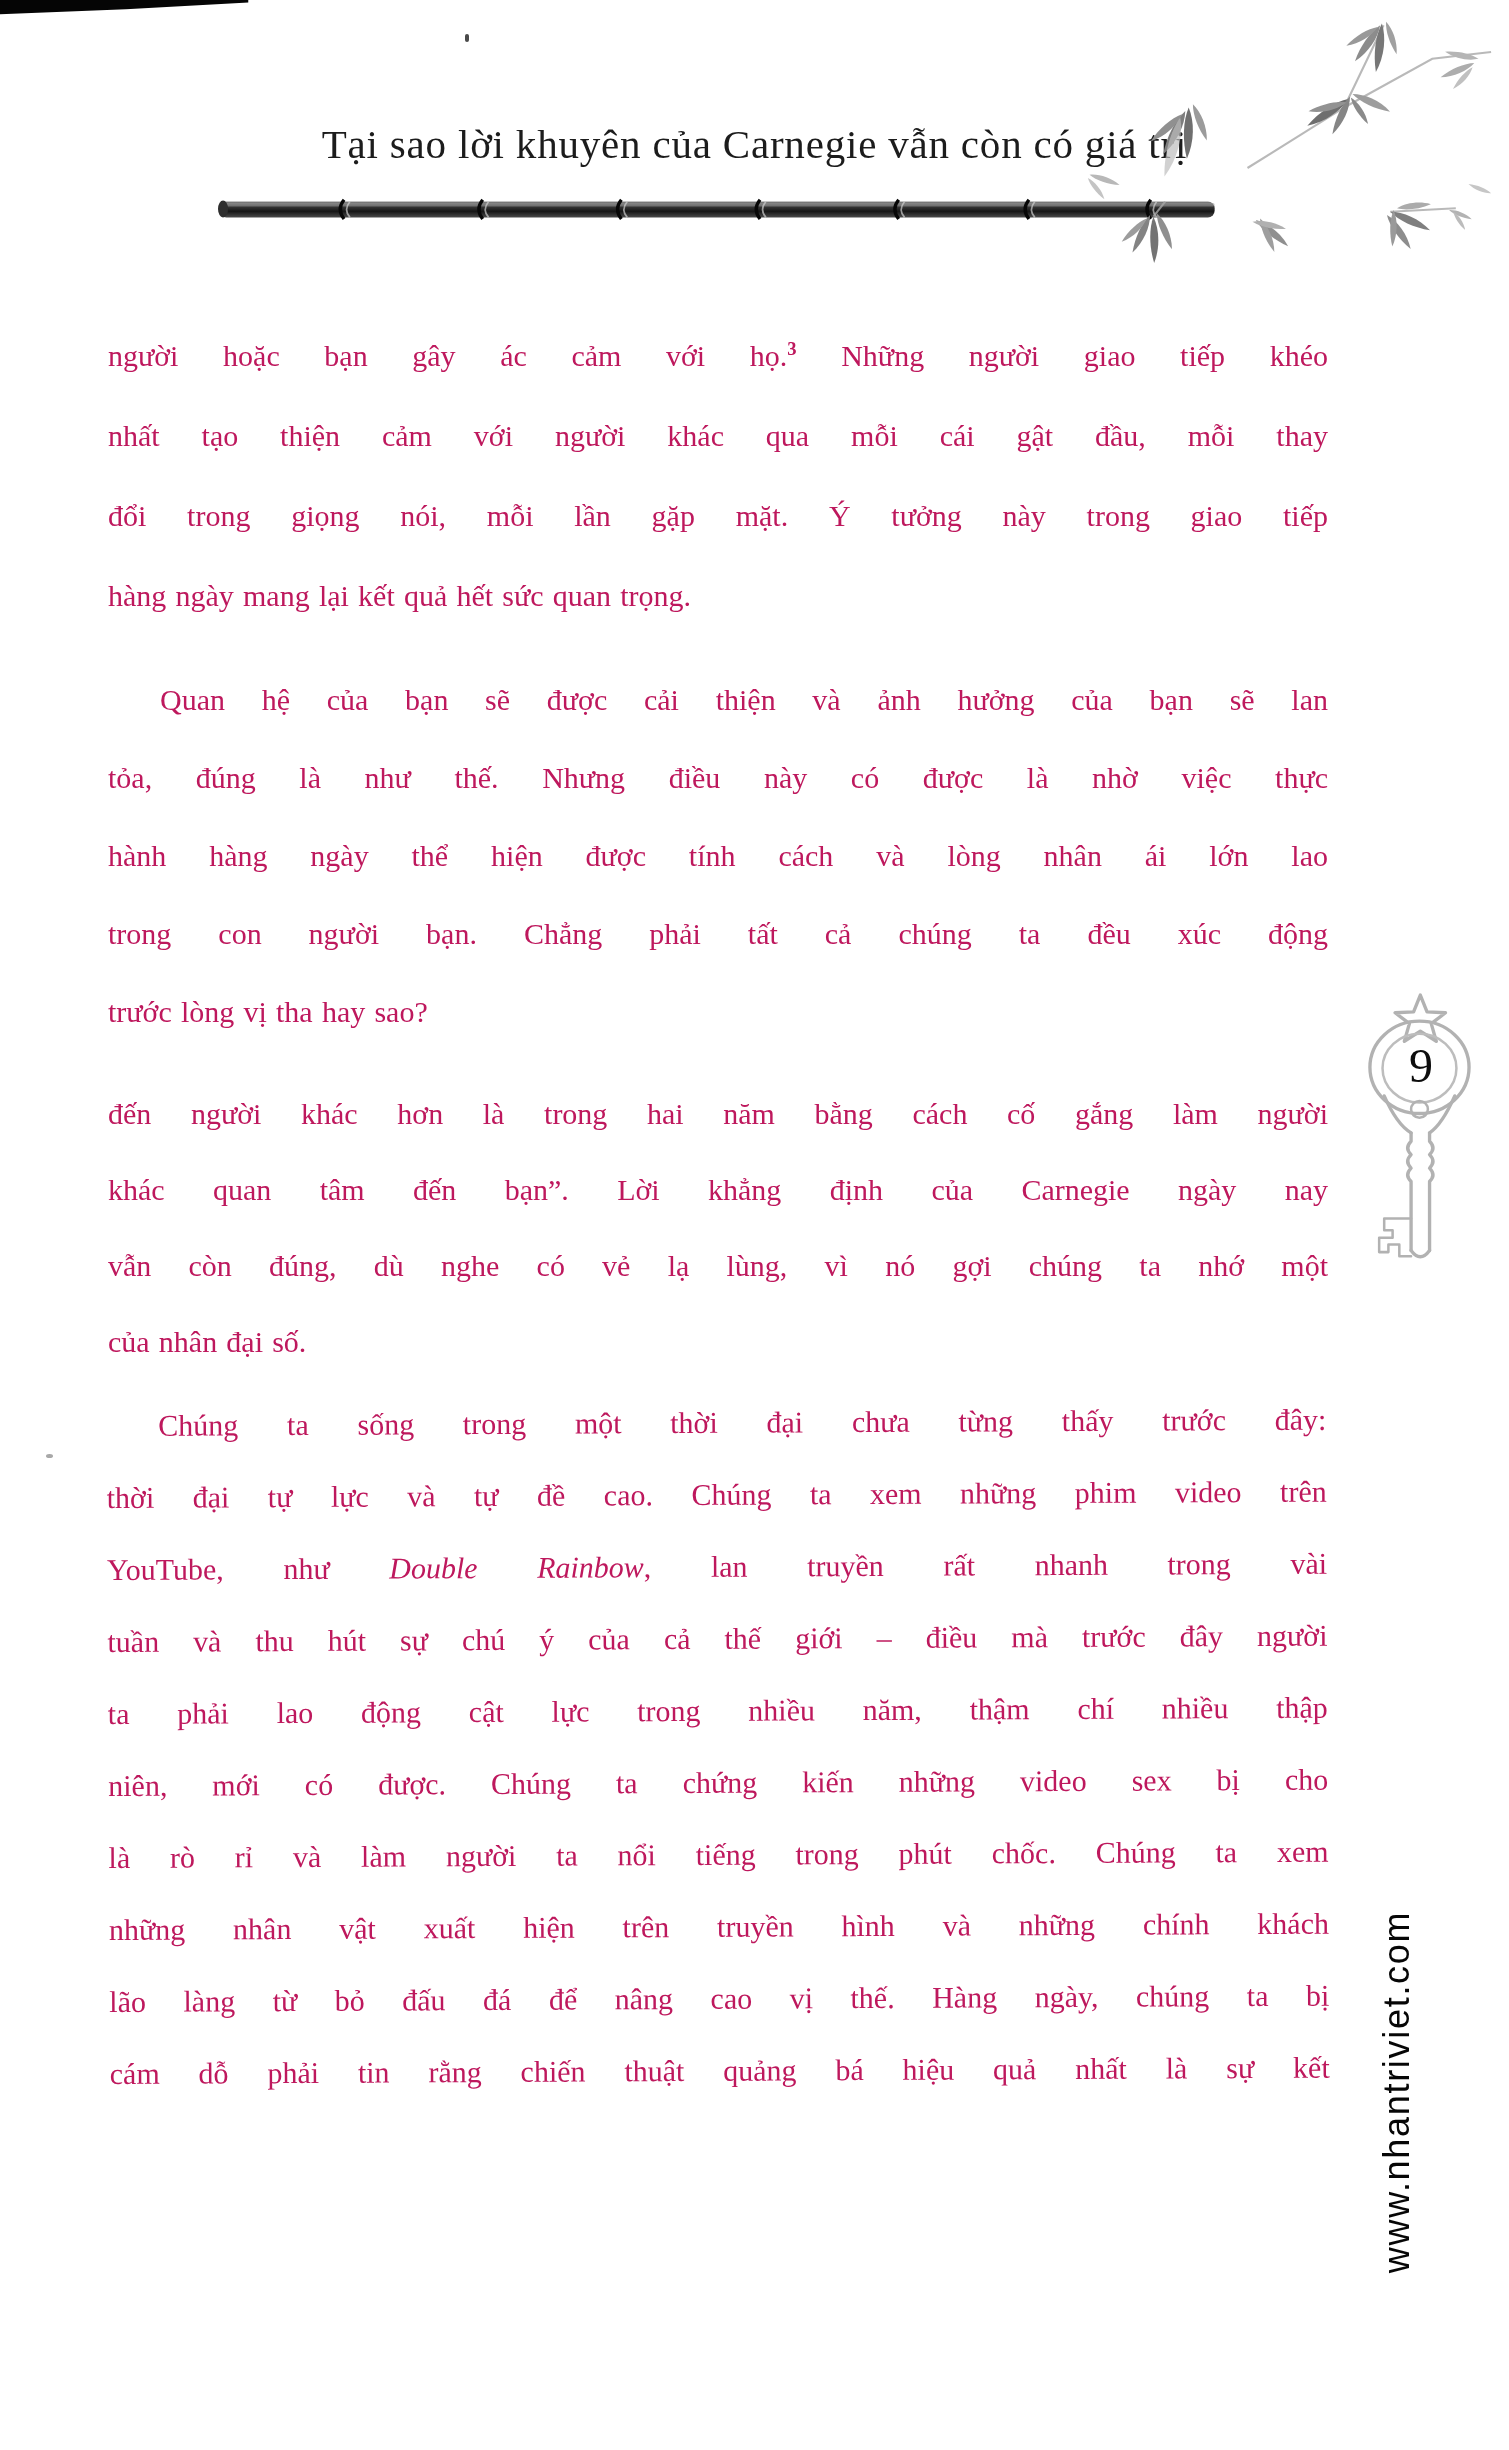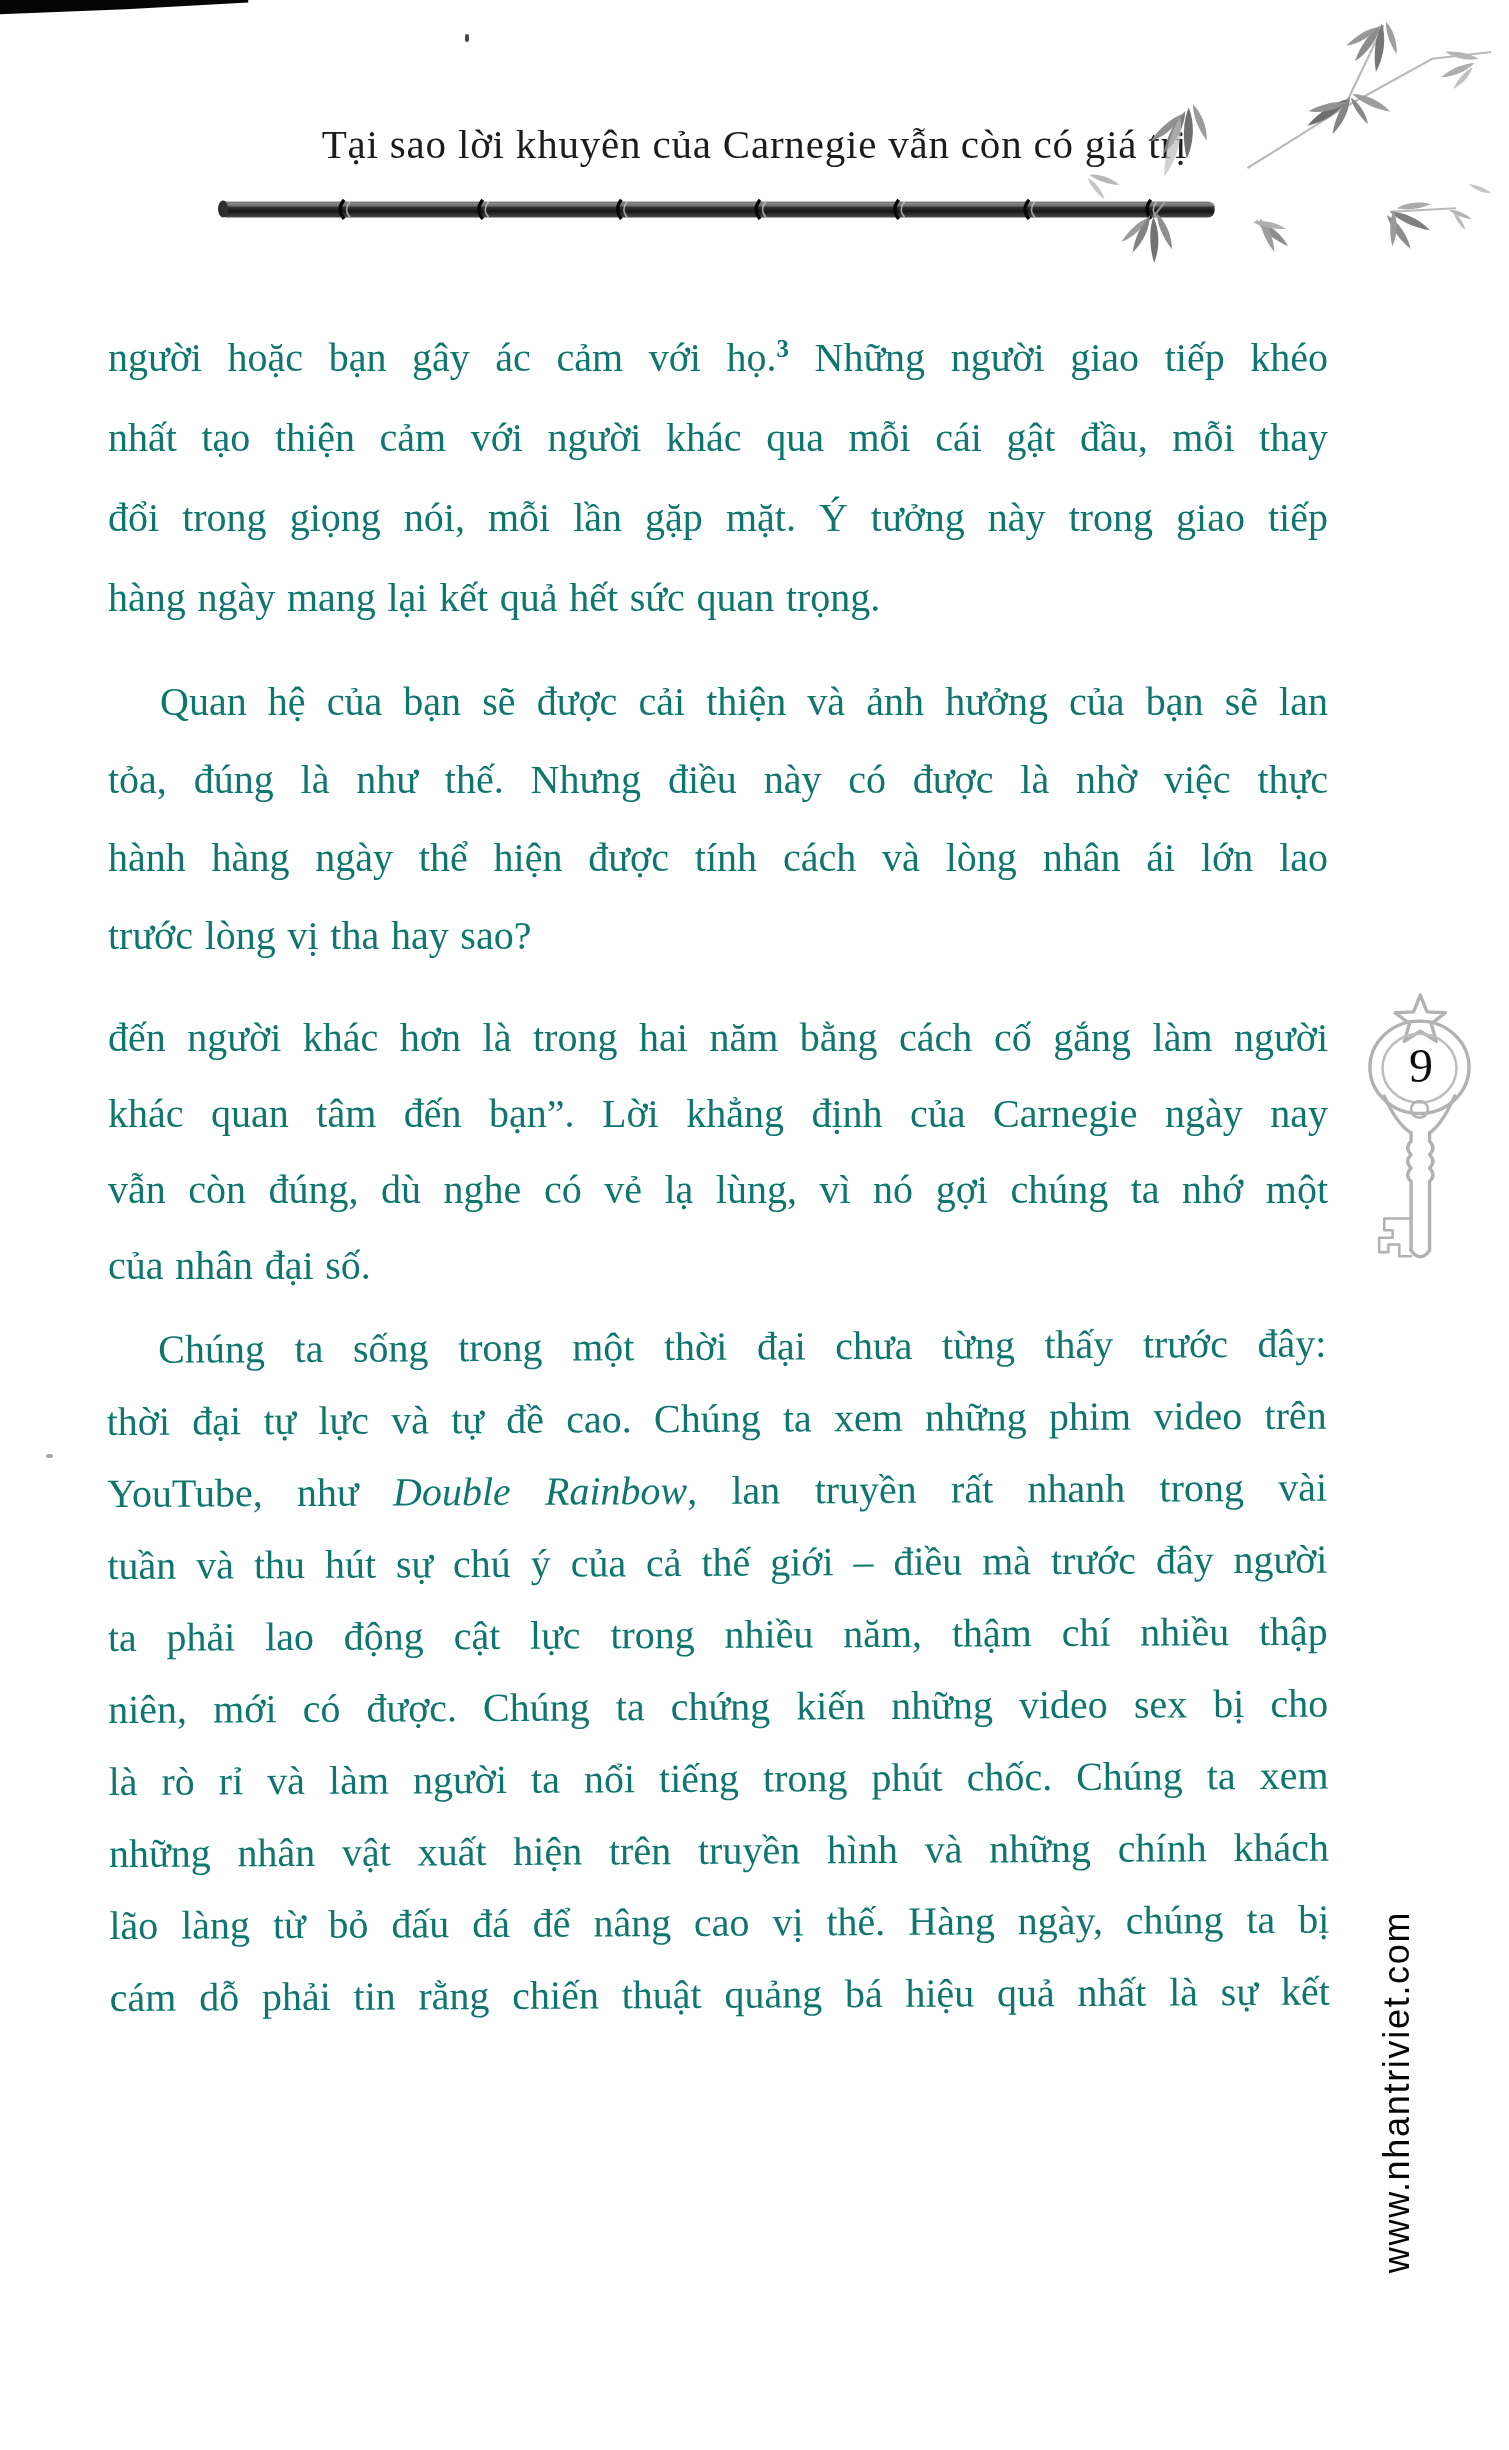--- a/index.html
+++ b/index.html
@@ -7,22 +7,22 @@
         font-family:"Liberation Serif","DejaVu Serif",serif;color:#141414;}
 
   
   .header{position:absolute;top:119px;left:158px;width:1193px;text-align:center;
           font-size:41px;line-height:50px;color:#1c1c1c;letter-spacing:0.8px;}
 
   
   .svg-abs{position:absolute;pointer-events:none;}
 
   
-  .body-text{position:absolute;left:108px;top:309px;width:1220px;font-size:40px;
-             color:#0f766e;}
+  .body-text{position:absolute;left:108px;top:309px;width:1220px;font-size:30px;
+             color:#be185d;}
   .para .line{text-align:justify;text-align-last:justify;word-spacing:1.7px;}
   .para .line.last{text-align-last:left;}
   .para .line.indent{padding-left:52px;}
   .para.p0{line-height:80px;}
   .para.p1{line-height:78px;margin-top:25px;}
   .para.p2{line-height:76px;margin-top:25px;}
   .para.p3{line-height:72px;margin-top:10px;transform:rotate(-0.3deg);transform-origin:0 50%;}
   sup{font-size:0.62em;font-weight:bold;}
   i{font-style:italic;}
 
@@ -138,20 +138,21 @@
       <div class="para p0">
         <div class="line"><span>người hoặc bạn gây ác cảm với họ.</span><sup>3</sup><span> Những người giao tiếp khéo</span></div>
         <div class="line"><span>nhất tạo thiện cảm với người khác qua mỗi cái gật đầu, mỗi thay</span></div>
         <div class="line"><span>đổi trong giọng nói, mỗi lần gặp mặt. Ý tưởng này trong giao tiếp</span></div>
         <div class="line last"><span>hàng ngày mang lại kết quả hết sức quan trọng.</span></div>
       </div>
       <div class="para p1">
         <div class="line indent"><span>Quan hệ của bạn sẽ được cải thiện và ảnh hưởng của bạn sẽ lan</span></div>
         <div class="line"><span>tỏa, đúng là như thế. Nhưng điều này có được là nhờ việc thực</span></div>
         <div class="line"><span>hành hàng ngày thể hiện được tính cách và lòng nhân ái lớn lao</span></div>
+        <div class="line"><span>trong con người bạn. Chẳng phải tất cả chúng ta đều xúc động</span></div>
         <div class="line last"><span>trước lòng vị tha hay sao?</span></div>
       </div>
       <div class="para p2">
         <div class="line"><span>đến người khác hơn là trong hai năm bằng cách cố gắng làm người</span></div>
         <div class="line"><span>khác quan tâm đến bạn”. Lời khẳng định của Carnegie ngày nay</span></div>
         <div class="line"><span>vẫn còn đúng, dù nghe có vẻ lạ lùng, vì nó gợi chúng ta nhớ một</span></div>
         <div class="line last"><span>của nhân đại số.</span></div>
       </div>
       <div class="para p3">
         <div class="line indent"><span>Chúng ta sống trong một thời đại chưa từng thấy trước đây:</span></div>

